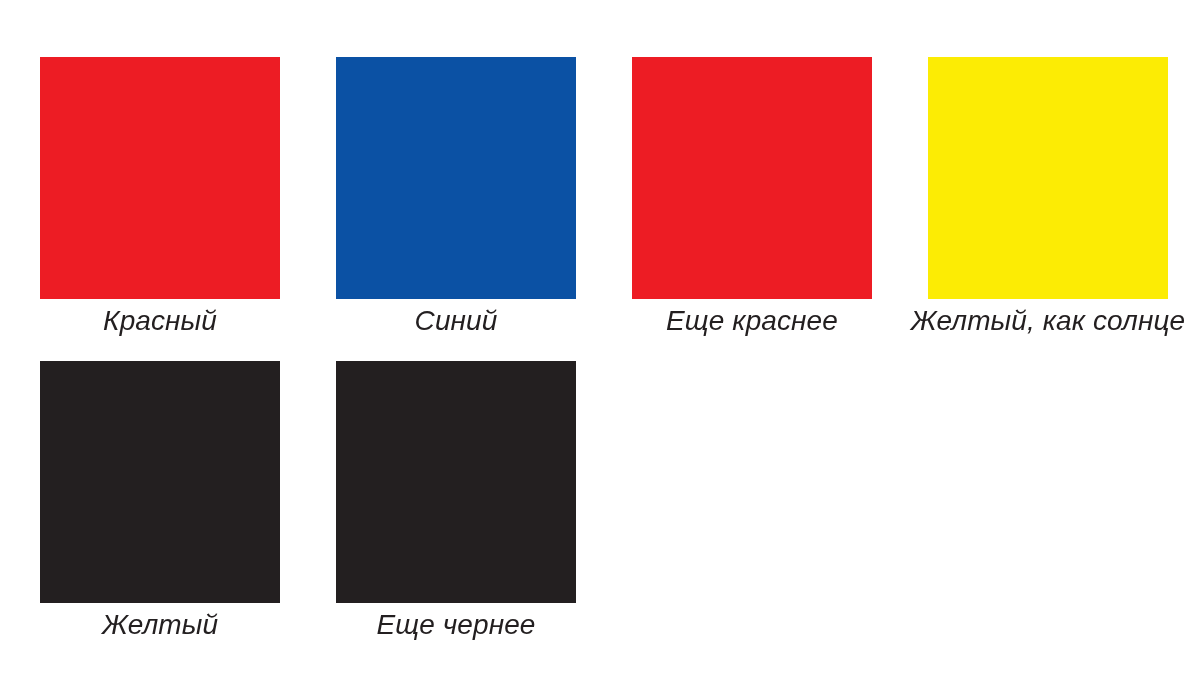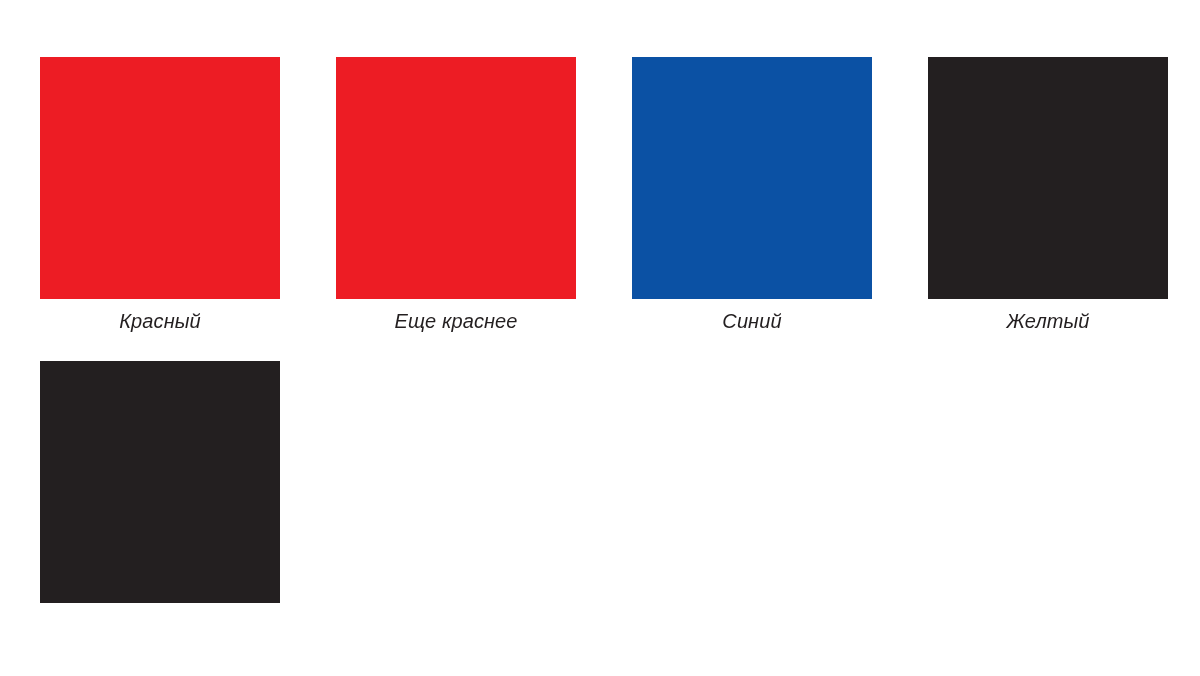--- a/index.html
+++ b/index.html
@@ -47,45 +47,50 @@
   }
   .swatch-label {
     position: absolute;
     left: 50%;
     transform: translateX(-50%);
     top: 250px;
     white-space: nowrap;
     font-family: "Liberation Sans", "DejaVu Sans", sans-serif;
     font-style: italic;
     font-weight: 400;
-    font-size: 20px;
+    font-size: 28px;
     line-height: 28px;
     letter-spacing: 0.1px;
     color: #231f20;
     text-align: center;
   }
 </style>
 </head>
 <body>
 
 <div class="palette">
   <div class="swatch-grid">
       <div class="swatch-cell">
         <div class="swatch-chip" style="background: rgb(237, 28, 36);"></div>
         <div class="swatch-label">Красный</div>
       </div>
       <div class="swatch-cell">
+        <div class="swatch-chip" style="background: rgb(11, 81, 164);"></div>
+        <div class="swatch-label">Синий</div>
+      </div>
+      <div class="swatch-cell">
         <div class="swatch-chip" style="background: rgb(237, 28, 36);"></div>
         <div class="swatch-label">Еще краснее</div>
       </div>
       <div class="swatch-cell">
-        <div class="swatch-chip" style="background: rgb(11, 81, 164);"></div>
-        <div class="swatch-label">Синий</div>
+        <div class="swatch-chip" style="background: rgb(252, 236, 4);"></div>
+        <div class="swatch-label">Желтый, как солнце</div>
       </div>
       <div class="swatch-cell">
         <div class="swatch-chip" style="background: rgb(35, 31, 32);"></div>
         <div class="swatch-label">Желтый</div>
       </div>
       <div class="swatch-cell">
         <div class="swatch-chip" style="background: rgb(35, 31, 32);"></div>
+        <div class="swatch-label">Еще чернее</div>
       </div>
     </div>
 </div>
 
 </body></html>

